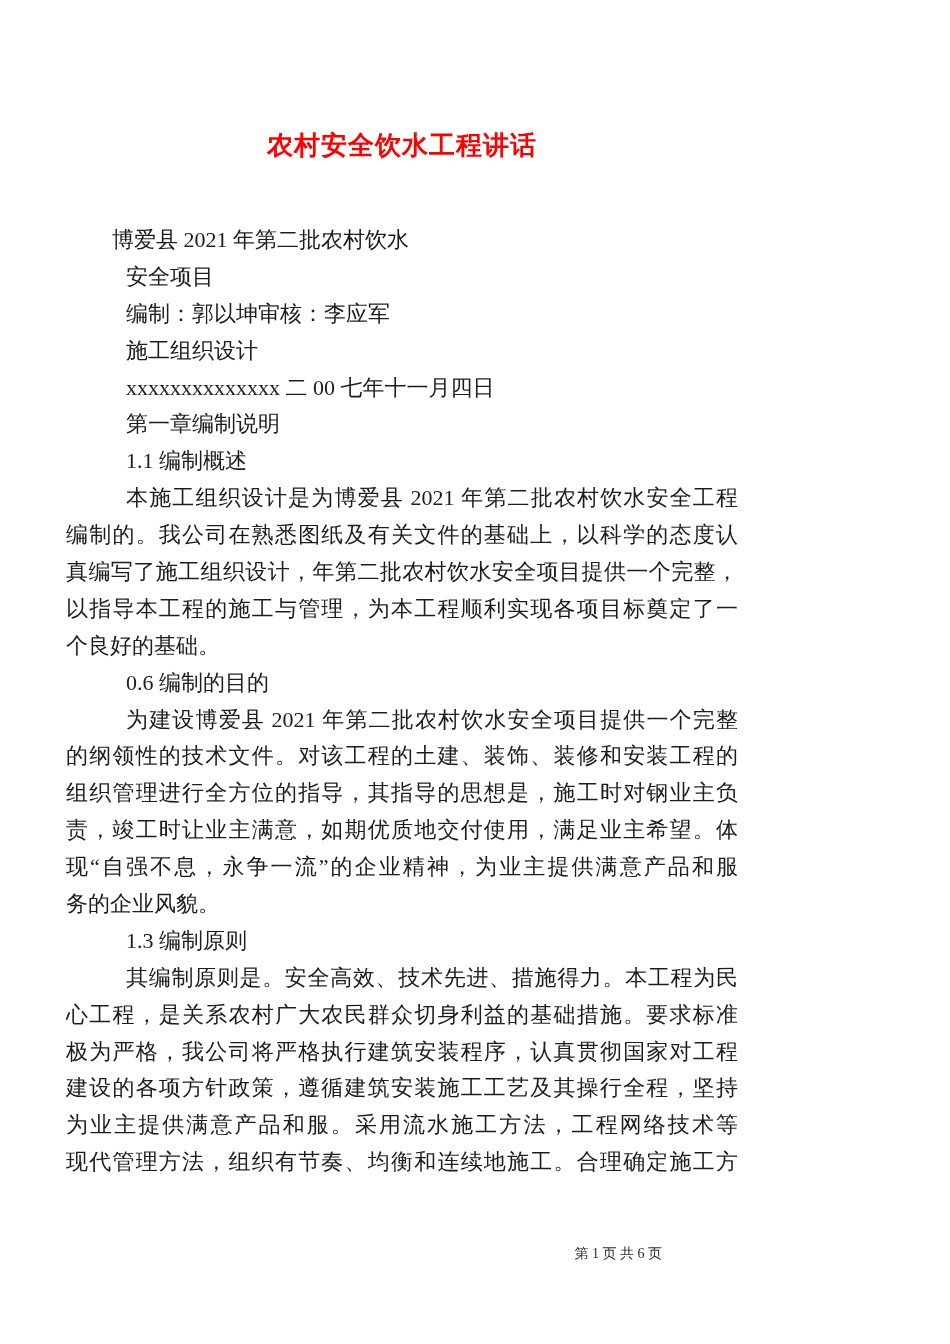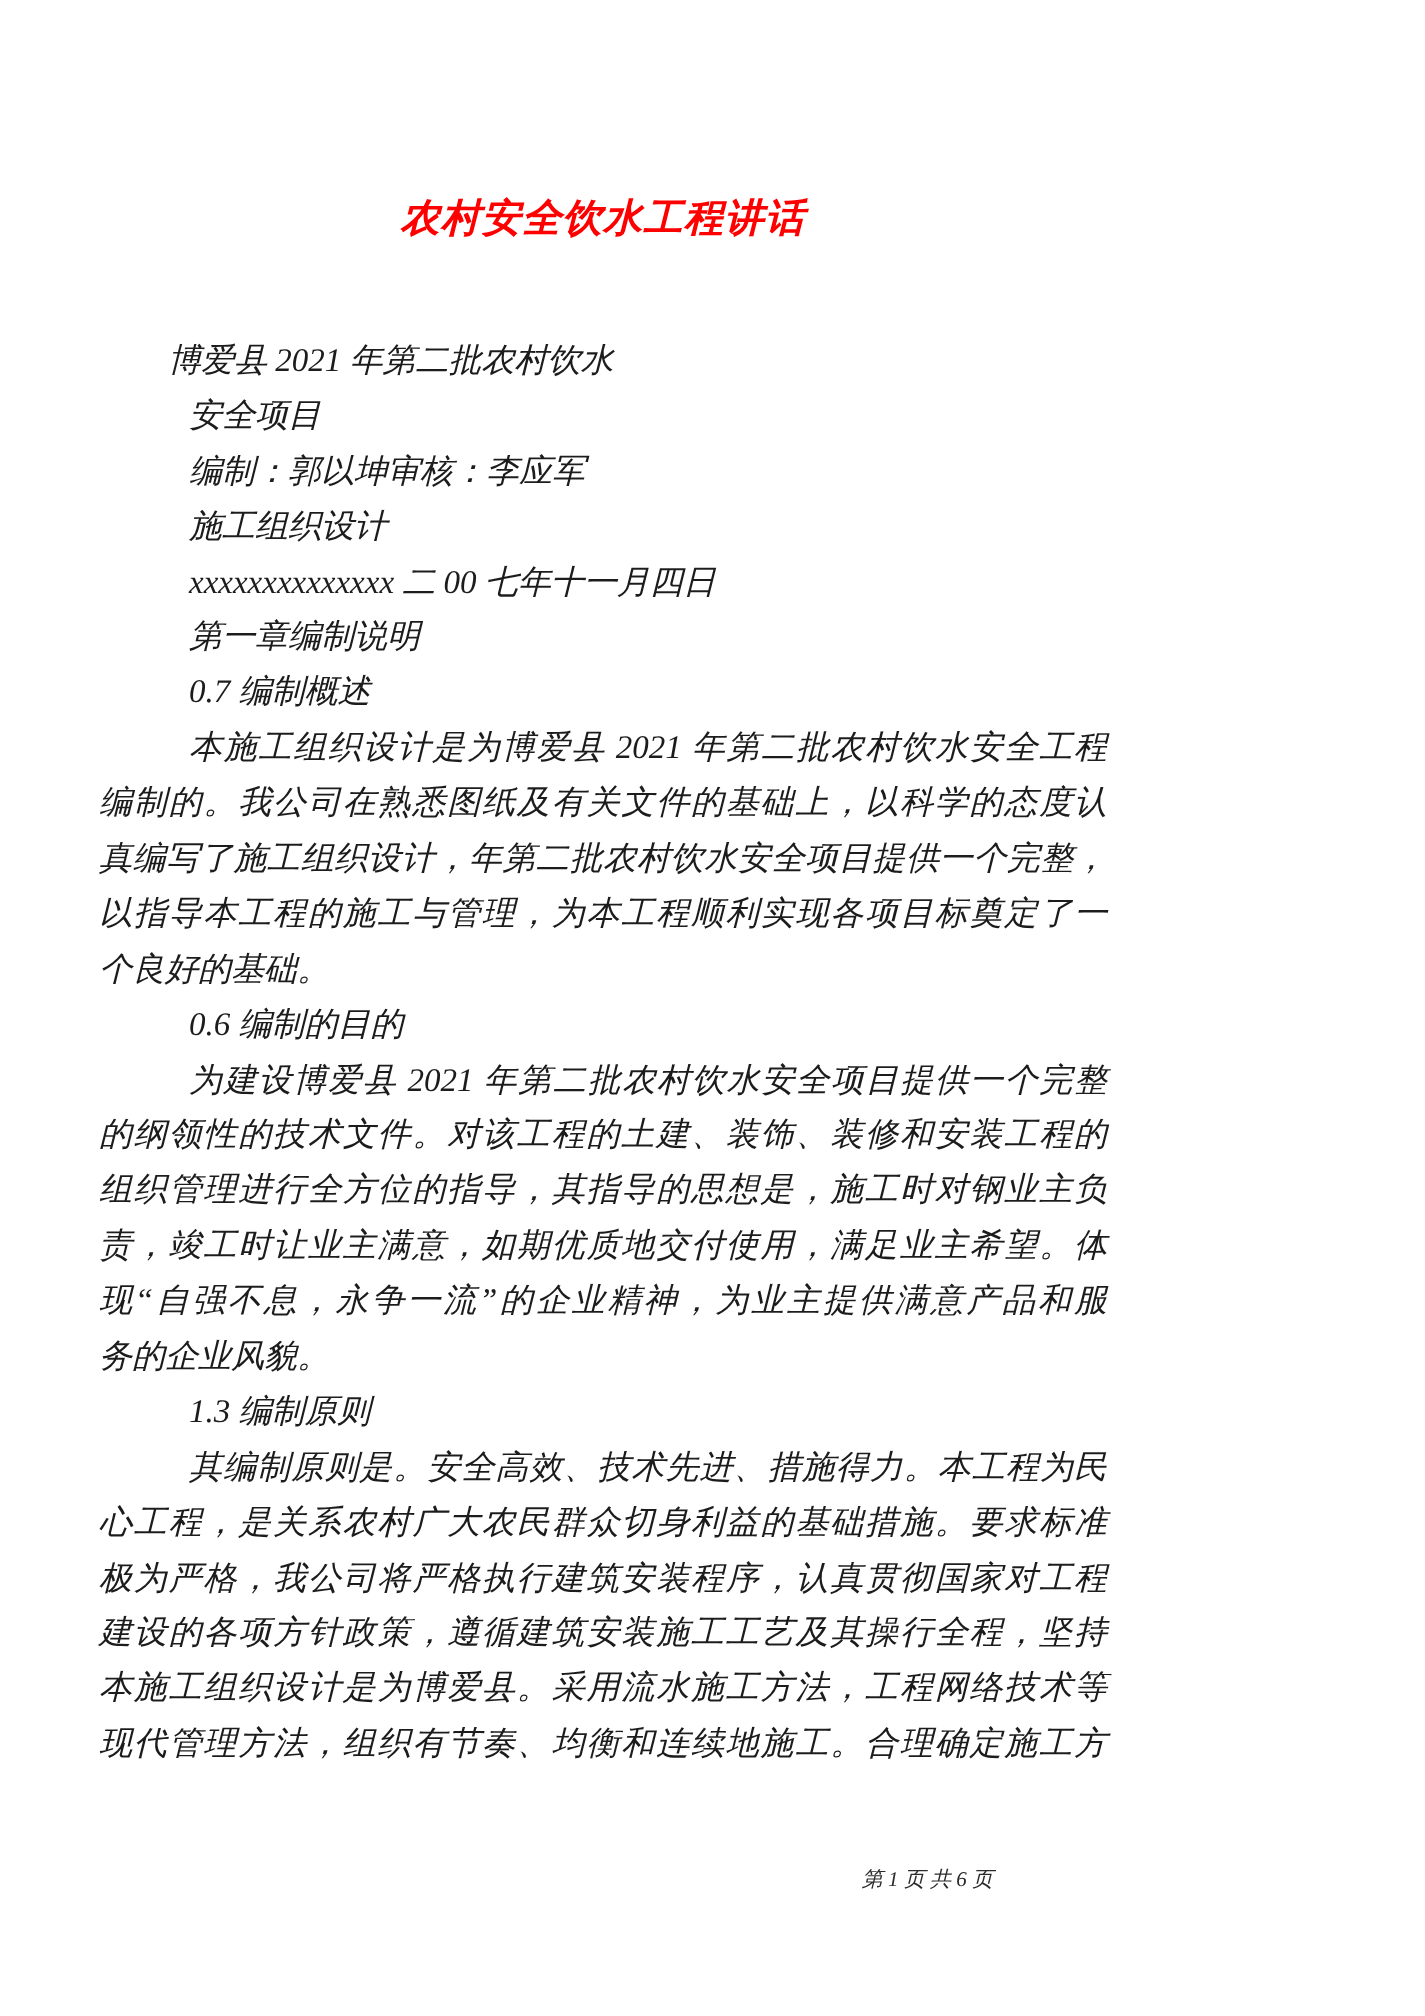--- a/index.html
+++ b/index.html
@@ -8,21 +8,20 @@
     background: #ffffff;
   }
   .page {
     position: relative;
     width: 804px;
     height: 1344px;
     background: #ffffff;
     overflow: hidden;
     font-family: "Liberation Serif", "DejaVu Serif", serif;
     color: #1c1c1c;
-    font-style: italic;
   }
   .doc-title {
     margin: 128px 0 0 0;
     font-size: 26px;
     line-height: 36px;
     font-weight: bold;
     text-align: center;
     color: #ff0000;
     letter-spacing: 1px;
   }
@@ -64,39 +63,39 @@
 
   <h1 class="doc-title" style="color: rgb(255, 0, 0);">农村安全饮水工程讲话</h1>
 
   <div class="doc-body">
     <div class="line ind-sm">博爱县 2021 年第二批农村饮水</div>
     <div class="line ind">安全项目</div>
     <div class="line ind">编制：郭以坤审核：李应军</div>
     <div class="line ind">施工组织设计</div>
     <div class="line ind">xxxxxxxxxxxxxx 二 00 七年十一月四日</div>
     <div class="line ind">第一章编制说明</div>
-    <div class="line ind">0.7 编制概述</div>
+    <div class="line ind">1.1 编制概述</div>
     <div class="line ind fill">本施工组织设计是为博爱县 2021 年第二批农村饮水安全工程</div>
     <div class="line fill">编制的。我公司在熟悉图纸及有关文件的基础上，以科学的态度认</div>
     <div class="line fill">真编写了施工组织设计，年第二批农村饮水安全项目提供一个完整，</div>
     <div class="line fill">以指导本工程的施工与管理，为本工程顺利实现各项目标奠定了一</div>
     <div class="line">个良好的基础。</div>
     <div class="line ind">0.6 编制的目的</div>
     <div class="line ind fill">为建设博爱县 2021 年第二批农村饮水安全项目提供一个完整</div>
     <div class="line fill">的纲领性的技术文件。对该工程的土建、装饰、装修和安装工程的</div>
     <div class="line fill">组织管理进行全方位的指导，其指导的思想是，施工时对钢业主负</div>
     <div class="line fill">责，竣工时让业主满意，如期优质地交付使用，满足业主希望。体</div>
     <div class="line fill">现“自强不息，永争一流”的企业精神，为业主提供满意产品和服</div>
     <div class="line">务的企业风貌。</div>
     <div class="line ind">1.3 编制原则</div>
     <div class="line ind fill">其编制原则是。安全高效、技术先进、措施得力。本工程为民</div>
     <div class="line fill">心工程，是关系农村广大农民群众切身利益的基础措施。要求标准</div>
     <div class="line fill">极为严格，我公司将严格执行建筑安装程序，认真贯彻国家对工程</div>
     <div class="line fill">建设的各项方针政策，遵循建筑安装施工工艺及其操行全程，坚持</div>
-    <div class="line fill">本施工组织设计是为博爱县。采用流水施工方法，工程网络技术等</div>
+    <div class="line fill">为业主提供满意产品和服。采用流水施工方法，工程网络技术等</div>
     <div class="line fill">现代管理方法，组织有节奏、均衡和连续地施工。合理确定施工方</div>
   </div>
 
   <div class="page-footer">
     <span>第 1 页 共 6 页</span>
   </div>
 
 </div>
 
 </body></html>

